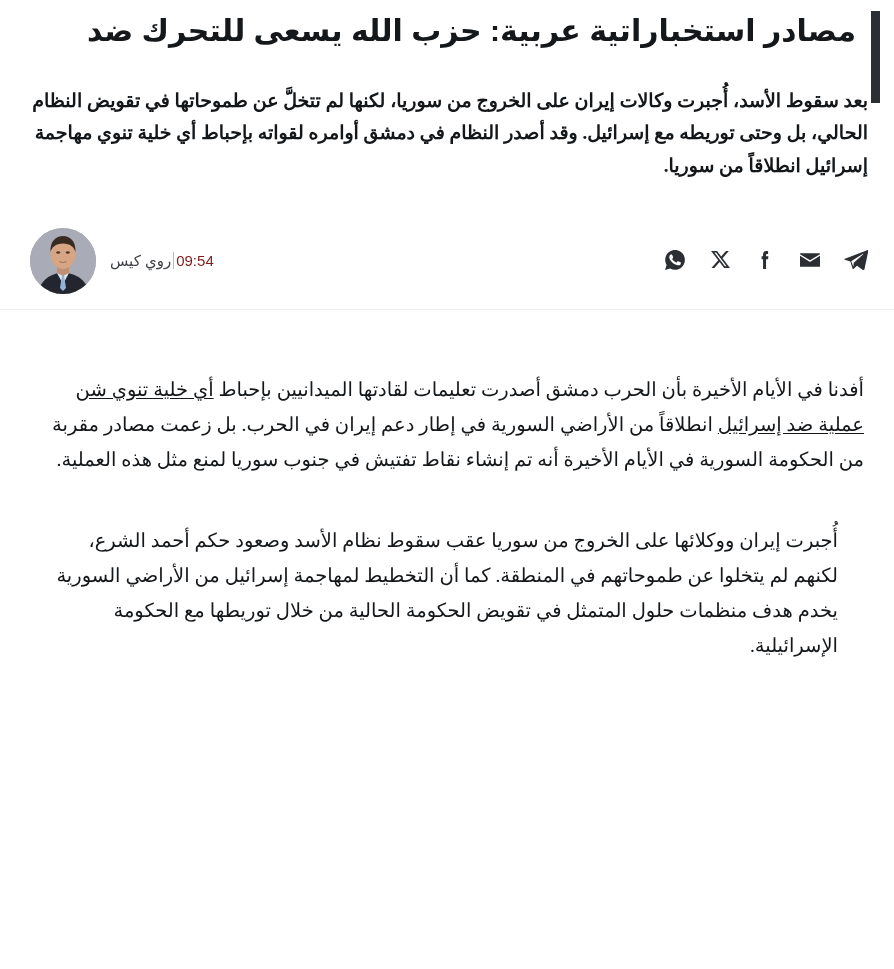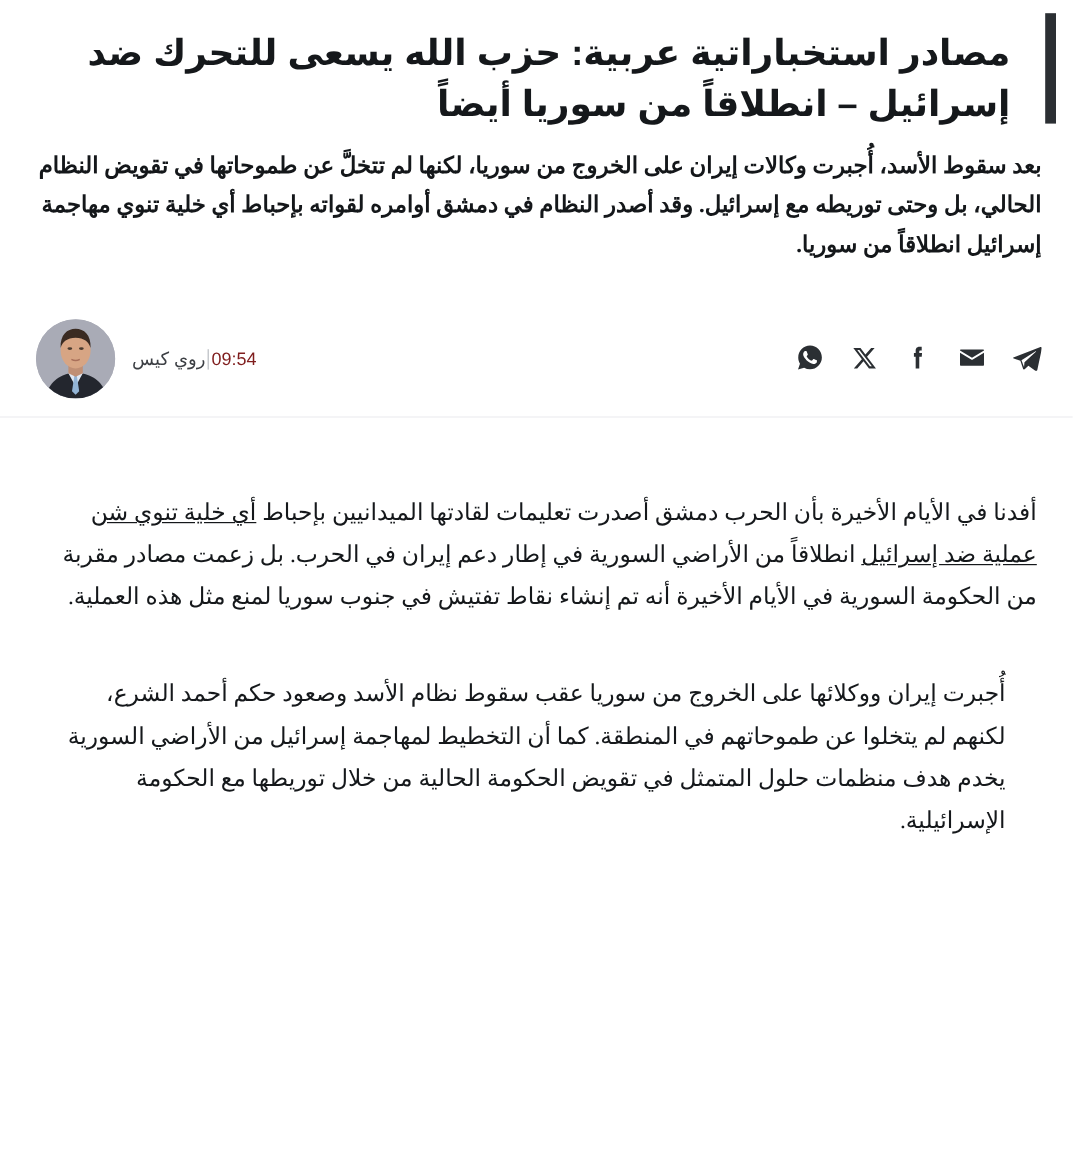--- a/index.html
+++ b/index.html
@@ -31,35 +31,35 @@
   }
   .accent-bar {
     position: absolute;
     top: 11px;
     right: 14px;
     width: 9px;
     height: 92px;
     background: #2b2f33;
   }
   .headline {
-    margin: 14px;
+    margin: 0;
     padding: 0 14px 0 0;
     text-align: right;
     direction: rtl;
     font-family: "Liberation Sans", "DejaVu Sans", sans-serif;
     font-weight: 700;
     font-size: 30px;
     line-height: 1.42;
     color: #15181b;
     letter-spacing: 0;
   }
 
   
   .lede {
-    margin: 10px 0 0 0;
+    margin: 32px 0 0 0;
     padding: 0 26px 0 32px;
     text-align: right;
     direction: rtl;
     font-family: "Liberation Serif", "DejaVu Serif", serif;
     font-weight: 700;
     font-size: 19px;
     line-height: 1.72;
     color: #14171a;
   }
 
@@ -171,21 +171,20 @@
 </style>
 </head>
 <body>
 
 <div class="page">
 
   <div class="headline-wrap">
     <div class="accent-bar"></div>
     <h1 class="headline">
       <span>مصادر استخباراتية عربية: حزب الله يسعى للتحرك ضد</span><br>
-      <span>إسرائيل – انطلاقاً من سوريا أيضاً</span>
     </h1>
   </div>
 
   <p class="lede">بعد سقوط الأسد، أُجبرت وكالات إيران على الخروج من سوريا، لكنها لم تتخلَّ عن طموحاتها في تقويض النظام الحالي، بل وحتى توريطه مع إسرائيل. وقد أصدر النظام في دمشق أوامره لقواته بإحباط أي خلية تنوي مهاجمة إسرائيل انطلاقاً من سوريا.</p>
 
   <div class="byline">
 
     <div class="byline-right">
       <div class="avatar">
         <svg viewBox="0 0 66 66" xmlns="http://www.w3.org/2000/svg" aria-hidden="true">

